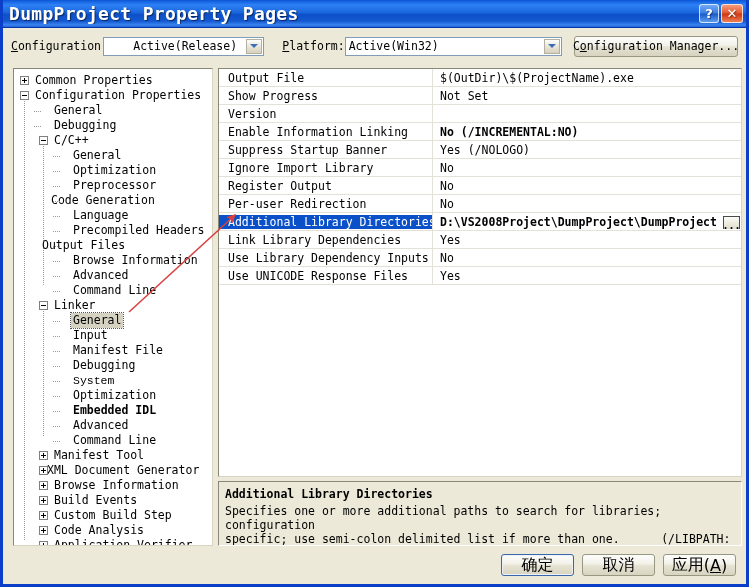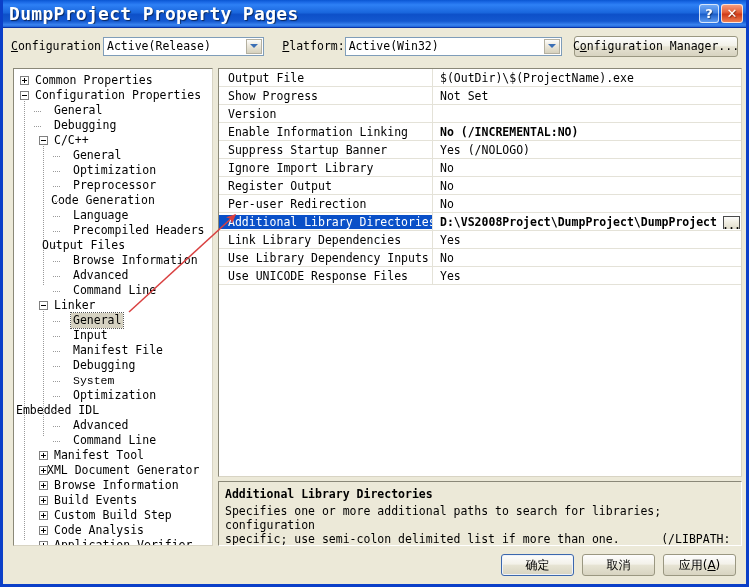--- a/index.html
+++ b/index.html
@@ -312,21 +312,21 @@
     gap: 8px;
   }
   .cnbtn {
     width: 73px; height: 22px;
     background: linear-gradient(to bottom, #fdfdfd 0%, #f3f1e9 45%, #e6e3d3 52%, #d8d4c1 100%);
     border: 1px solid #9a9781;
     border-radius: 3px;
     box-sizing: border-box;
     display: flex; align-items: center; justify-content: center;
     font-family: "DejaVu Sans", sans-serif;
-    font-size: 12px;
+    font-size: 16px;
     color: #000;
     cursor: default;
     white-space: nowrap;
   }
   .cnbtn.default {
     border: 1px solid #3b67ad;
     box-shadow: inset 0 0 0 1px #eef2f8;
   }
   .cnbtn u { text-decoration: underline; }
 
@@ -348,21 +348,21 @@
     <div class="tb-btns">
       <div class="tb-btn tb-help">?</div>
       <div class="tb-btn tb-close">✕</div>
     </div>
   </div>
 
   <div class="configrow">
     <div class="fieldlabel" style="width:92px;">
       <u>C</u><span>onfiguration:</span>
     </div>
-    <div class="combo" style="width:178px;">
+    <div class="combo" style="width:178px;justify-content:center;">
       <span class="txt">Active(Release)</span>
       <span class="arrowbox"></span>
     </div>
 
     <div class="fieldlabel" style="width:68px;margin-left:18px;">
       <u>P</u><span>latform:</span>
     </div>
     <div class="combo" style="width:240px;">
       <span class="txt">Active(Win32)</span>
       <span class="arrowbox"></span>
@@ -393,21 +393,21 @@
         <div class="tnode"><span class="guideh" style="left: 39px; top: 8px; width: 8px;"></span><span class="lbl" style="margin-left: 57px;">Browse Information</span></div>
         <div class="tnode"><span class="guideh" style="left: 39px; top: 8px; width: 8px;"></span><span class="lbl" style="margin-left: 57px;">Advanced</span></div>
         <div class="tnode"><span class="guideh" style="left: 39px; top: 8px; width: 8px;"></span><span class="lbl" style="margin-left: 57px;">Command Line</span></div>
         <div class="tnode"><span class="tbox" style="left: 25px;"></span><span class="lbl" style="margin-left: 38px;">Linker</span></div>
         <div class="tnode selected"><span class="guideh" style="left: 39px; top: 8px; width: 8px;"></span><span class="lbl" style="margin-left: 57px;">General</span></div>
         <div class="tnode"><span class="guideh" style="left: 39px; top: 8px; width: 8px;"></span><span class="lbl" style="margin-left: 57px;">Input</span></div>
         <div class="tnode"><span class="guideh" style="left: 39px; top: 8px; width: 8px;"></span><span class="lbl" style="margin-left: 57px;">Manifest File</span></div>
         <div class="tnode"><span class="guideh" style="left: 39px; top: 8px; width: 8px;"></span><span class="lbl" style="margin-left: 57px;">Debugging</span></div>
         <div class="tnode"><span class="guideh" style="left: 39px; top: 8px; width: 8px;"></span><span class="lbl" style="margin-left: 57px; font-family: Liberation Mono, monospace;">System</span></div>
         <div class="tnode"><span class="guideh" style="left: 39px; top: 8px; width: 8px;"></span><span class="lbl" style="margin-left: 57px;">Optimization</span></div>
-        <div class="tnode"><span class="guideh" style="left: 39px; top: 8px; width: 8px;"></span><span class="lbl" style="">Embedded IDL</span></div>
+        <div class="tnode"><span class="guideh" style="left: 39px; top: 8px; width: 8px;"></span><span class="lbl" style="margin-left: 57px; font-weight: bold;">Embedded IDL</span></div>
         <div class="tnode"><span class="guideh" style="left: 39px; top: 8px; width: 8px;"></span><span class="lbl" style="margin-left: 57px;">Advanced</span></div>
         <div class="tnode"><span class="guideh" style="left: 39px; top: 8px; width: 8px;"></span><span class="lbl" style="margin-left: 57px;">Command Line</span></div>
         <div class="tnode"><span class="tbox plus" style="left: 25px;"></span><span class="lbl" style="margin-left: 38px;">Manifest Tool</span></div>
         <div class="tnode"><span class="tbox plus" style="left: 25px;"></span><span class="lbl" style="margin-left: 31px;">XML Document Generator</span></div>
         <div class="tnode"><span class="tbox plus" style="left: 25px;"></span><span class="lbl" style="margin-left: 38px;">Browse Information</span></div>
         <div class="tnode"><span class="tbox plus" style="left: 25px;"></span><span class="lbl" style="margin-left: 38px;">Build Events</span></div>
         <div class="tnode"><span class="tbox plus" style="left: 25px;"></span><span class="lbl" style="margin-left: 38px;">Custom Build Step</span></div>
         <div class="tnode"><span class="tbox plus" style="left: 25px;"></span><span class="lbl" style="margin-left: 38px;">Code Analysis</span></div>
         <div class="tnode"><span class="tbox plus" style="left: 25px;"></span><span class="lbl" style="margin-left: 38px;">Application Verifier</span></div>
       </div>

